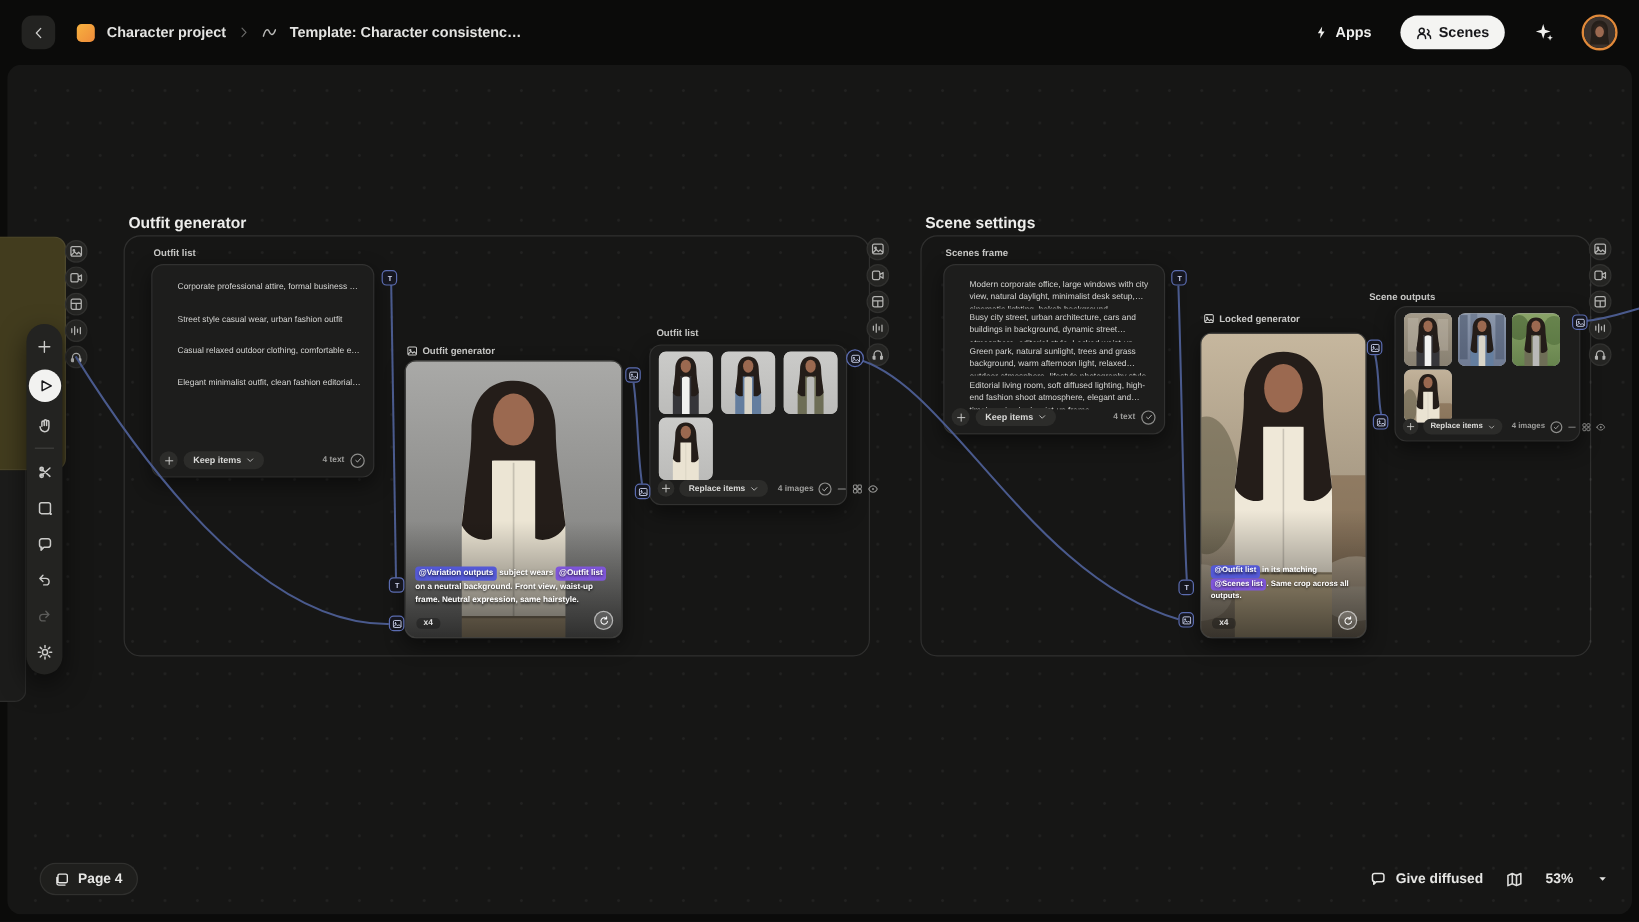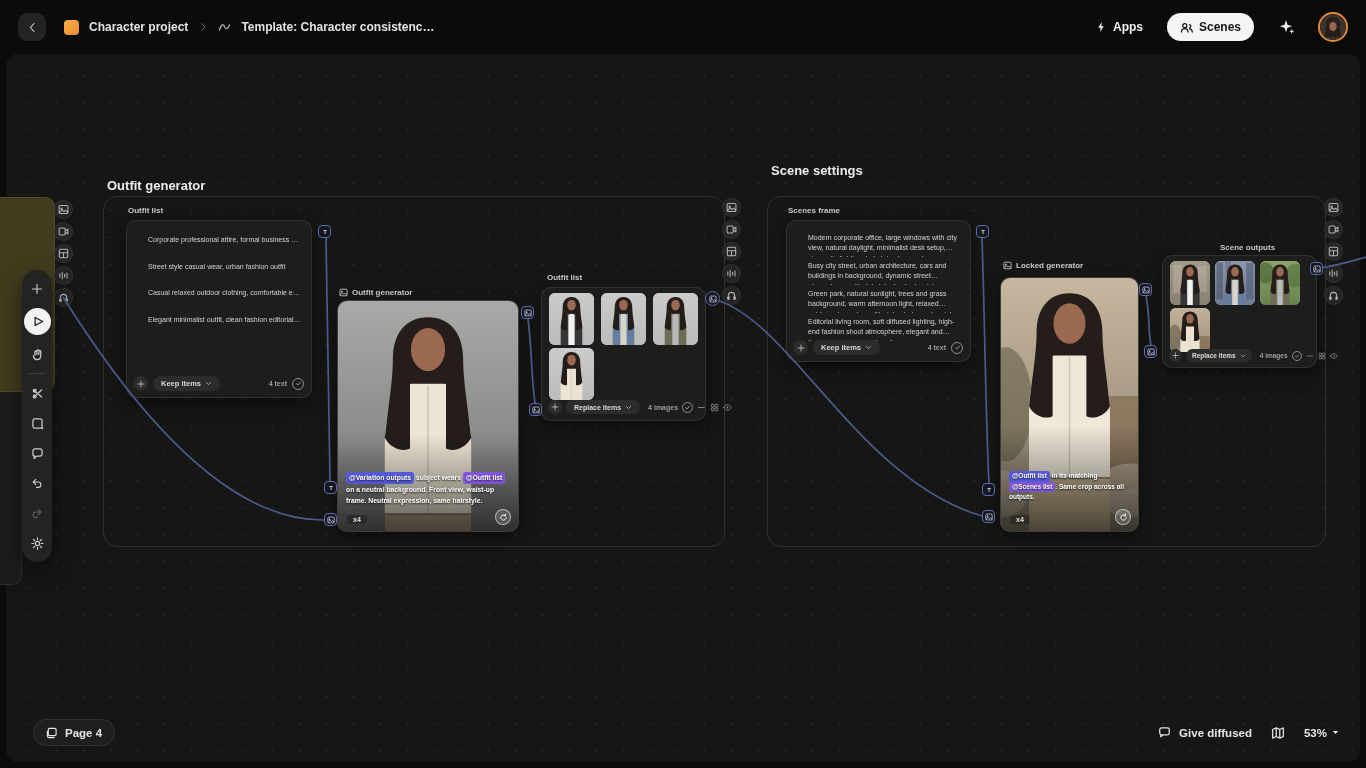--- a/index.html
+++ b/index.html
@@ -75,35 +75,35 @@
   .port.circ{width:15px;height:15px;border-radius:50%}
   .stack{position:absolute;display:flex;flex-direction:column;gap:3px;z-index:4}
   .sbtn{width:19px;height:19px;border-radius:50%;background:#252523;border:1px solid rgba(255,255,255,.06);display:flex;align-items:center;justify-content:center;color:#b3b3b1}
 
   .wires{position:absolute;inset:0;z-index:5;pointer-events:none}
 
   
   .pagepill{position:absolute;left:33px;top:719px;height:27px;border-radius:14px;background:#1f1f1d;border:1px solid rgba(255,255,255,.08);display:flex;align-items:center;gap:7px;padding:0 12px;font-size:11.5px;font-weight:700;color:#e6e6e4;z-index:20}
   .sb-right{position:absolute;right:26px;top:719px;height:27px;display:flex;align-items:center;gap:19px;z-index:20}
   .fb{display:flex;align-items:center;gap:8px;font-size:11.5px;font-weight:700;color:#e6e6e4}
-  .zoomctl{display:flex;align-items:center;gap:4px;font-size:11.5px;font-weight:700;color:#e6e6e4}
+  .zoomctl{display:flex;align-items:center;gap:20px;font-size:11.5px;font-weight:700;color:#e6e6e4}
   .mapbtn{color:#dcdcda;display:flex}
 </style>
 </head>
 <body>
 
 <div class="canvas"></div>
 
 <div class="olive"></div>
 <div class="partial"></div>
 
 <div class="group" style="left:103px;top:196px;width:622px;height:351px"></div>
 <div class="group-title" style="left:107px;top:178px">Outfit generator</div>
 <div class="group" style="left:767px;top:196px;width:559px;height:351px"></div>
-<div class="group-title" style="left:771px;top:163px">Scene settings</div>
+<div class="group-title" style="left:771px;top:178px">Scene settings</div>
 
 <div class="stack" style="left:54px;top:200px">
     <div class="sbtn">
       <svg width="11" height="11" viewBox="0 0 12 12" fill="none" stroke="currentColor" stroke-width="1.15" stroke-linecap="round" stroke-linejoin="round">
         <path d="M1.2 3a1.4 1.4 0 0 1 1.4-1.4h6.8A1.4 1.4 0 0 1 10.8 3v6a1.4 1.4 0 0 1-1.4 1.4H2.6A1.4 1.4 0 0 1 1.2 9Z M3.9 4.4a.7.7 0 1 0 0 1.4.7.7 0 0 0 0-1.4Z M1.6 9.4 4.6 6.4 6.6 8.4 8.2 6.8 10.6 9.2"></path>
       </svg>
     </div>
     <div class="sbtn">
       <svg width="11" height="11" viewBox="0 0 12 12" fill="none" stroke="currentColor" stroke-width="1.15" stroke-linecap="round" stroke-linejoin="round">
         <path d="M1.2 3.6a1.4 1.4 0 0 1 1.4-1.4h3.8a1.4 1.4 0 0 1 1.4 1.4v4.8a1.4 1.4 0 0 1-1.4 1.4H2.6a1.4 1.4 0 0 1-1.4-1.4Z M7.8 5.4 10.8 3.4v5.2L7.8 6.6"></path>
@@ -466,21 +466,21 @@
   <div class="batch">x4</div>
   <div class="refresh">
       <span>
         <svg width="9" height="9" viewBox="0 0 12 12" fill="none" stroke="currentColor" stroke-width="1.15" stroke-linecap="round" stroke-linejoin="round">
           <path d="M9.6 6.2a3.6 3.6 0 1 1-1-2.7 M8.7 1.4v2.3H6.4"></path>
         </svg>
       </span>
     </div>
 </div>
 
-<div class="node-title" style="left:1220px;top:243px">Scene outputs</div>
+<div class="node-title" style="left:1141px;top:243px">Scene outputs</div>
 <div class="node" style="left:1162px;top:255px;width:155px;height:113px">
   <div class="thumbs" style="left:7px;top:5px;right:6px;gap:3px 5px">
       <div class="thumb" style="width: 40px; height: 44px;">
         <svg viewBox="0 0 100 150" preserveAspectRatio="xMidYMin slice" style="width:100%;height:100%;display:block">
     <defs>
             <linearGradient id="fbg7" x1="0" x2="0" y1="0" y2="1">
               <stop offset="0" stop-color="#a39a89"></stop>
               <stop offset="1" stop-color="#7e7668"></stop>
             </linearGradient>
           </defs>

